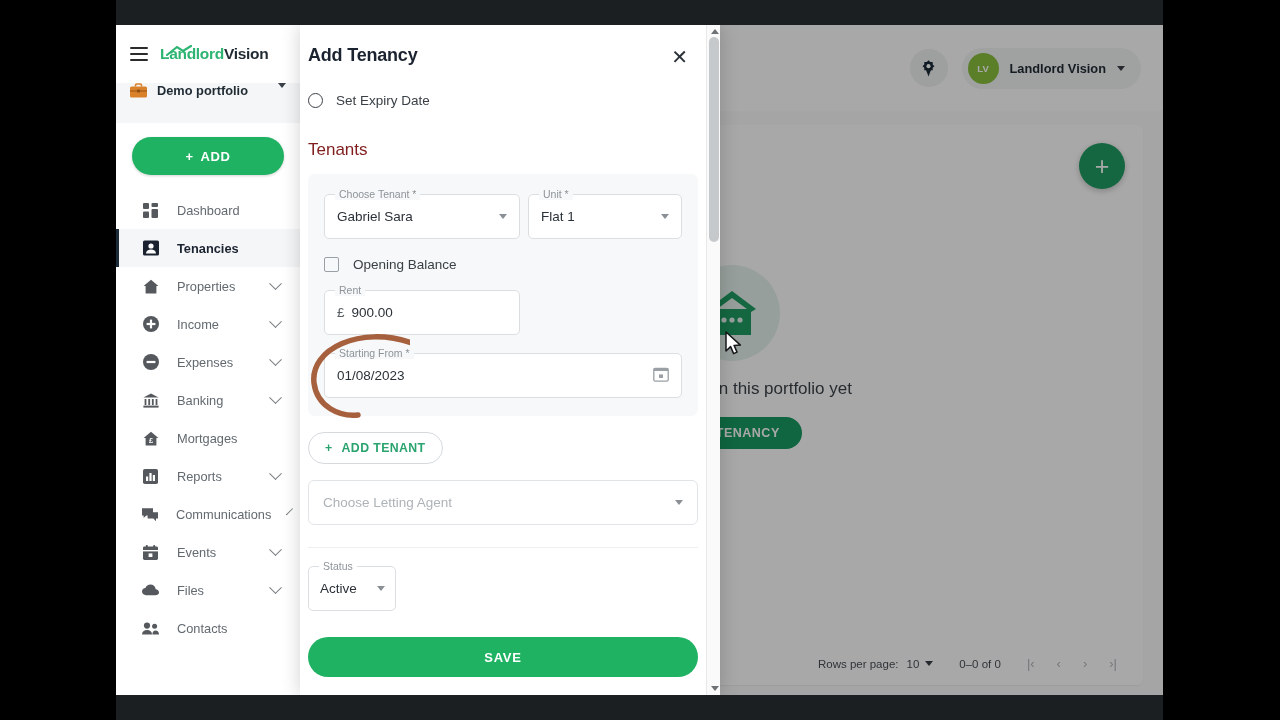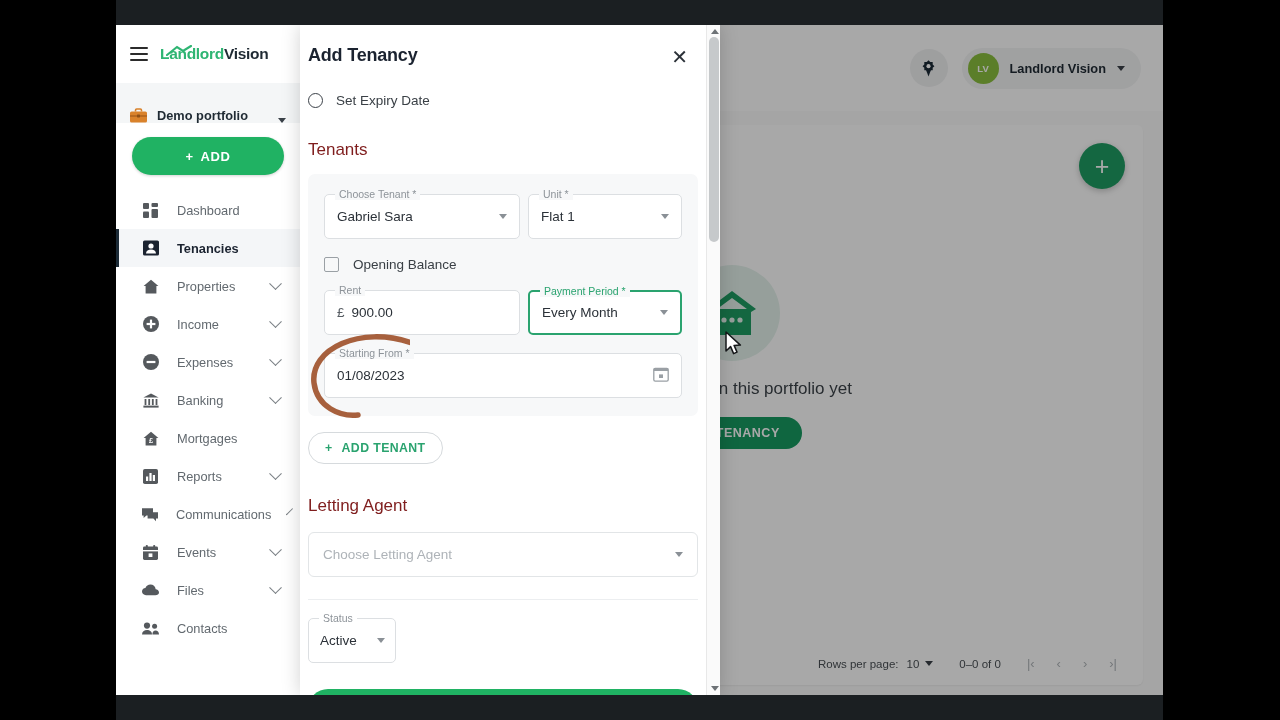--- a/index.html
+++ b/index.html
@@ -49,21 +49,21 @@
   .hamburger span { display:block; height:2px; background:#2b2b2b; border-radius:1px;}
   .logo { display:flex; align-items:center; font-size:15.5px; font-weight:700; letter-spacing:-0.3px; }
   .logo .l1 { color:#2fb573; }
   .logo .l2 { color:#1f2a33; }
   .logo-roof {
     position:relative; display:inline-block; width:0;
   }
   .roof-svg { position:absolute; left:6px; top:-9px; }
 
   .portfolio {
-    height: 40px; background:#f4f6f7; display:flex; align-items:flex-end;
+    height: 40px; background:#f4f6f7; display:flex; align-items:flex-start;
     padding: 0 14px; gap: 10px; cursor:pointer;
   }
   .portfolio-label { font-size:12.8px; font-weight:700; color:#1f2a33; flex:1; }
   .caret { width:0;height:0;border-left:4.5px solid transparent;border-right:4.5px solid transparent;border-top:5px solid #3a4148;}
 
   .add-btn {
     margin: 14px 16px 0; height: 38px; border-radius: 20px;
     background: #20b263; color:#fff; display:flex; align-items:center; justify-content:center;
     gap:7px; font-size:13px; font-weight:700; letter-spacing:0.6px; cursor:pointer;
     box-shadow: 0 1px 3px rgba(0,0,0,0.18);
@@ -521,46 +521,40 @@
             <div class="checkbox"></div>
             <div class="check-label">Opening Balance</div>
           </div>
 
           <div class="row2" style="margin-top:18px;">
             <div class="field" style="flex:0 0 196px;">
               <span class="field-lab">Rent</span>
               <span class="field-val" style="color:#575d63;margin-right:7px;">£</span>
               <span class="field-val">900.00</span>
             </div>
-            <div class="field focused">
-              <span class="field-lab">Payment Period *</span>
-              <span class="field-val">Every Month</span>
-              <span class="dd-caret"></span>
-            </div>
           </div>
 
           <div class="field-wide" style="margin-top:18px;">
             <span class="field-lab">Starting From *</span>
             <span class="field-val">01/08/2023</span>
             <span style="margin-left:auto;">
               <svg width="16" height="16" viewBox="0 0 16 16">
                   <rect x="0.8" y="2.4" width="14.4" height="12.8" rx="1.4" fill="none" stroke="#9aa0a5" stroke-width="1.3"></rect>
                   <rect x="0.8" y="2.4" width="14.4" height="2.6" fill="#9aa0a5"></rect>
                   <rect x="6" y="8.4" width="4" height="3.6" fill="#9aa0a5"></rect>
                 </svg>
             </span>
           </div>
         </div>
 
         <div class="add-tenant-btn">
           <span>+</span>
           <span>ADD TENANT</span>
         </div>
 
-        <div class="section-h">Letting Agent</div>
 
         <div class="agent-field">
           <span class="field-val ph">Choose Letting Agent</span>
           <span class="dd-caret"></span>
         </div>
 
         <div class="divider"></div>
 
         <div class="status-field">
           <span class="field-lab" style="background:#fff;">Status</span>

